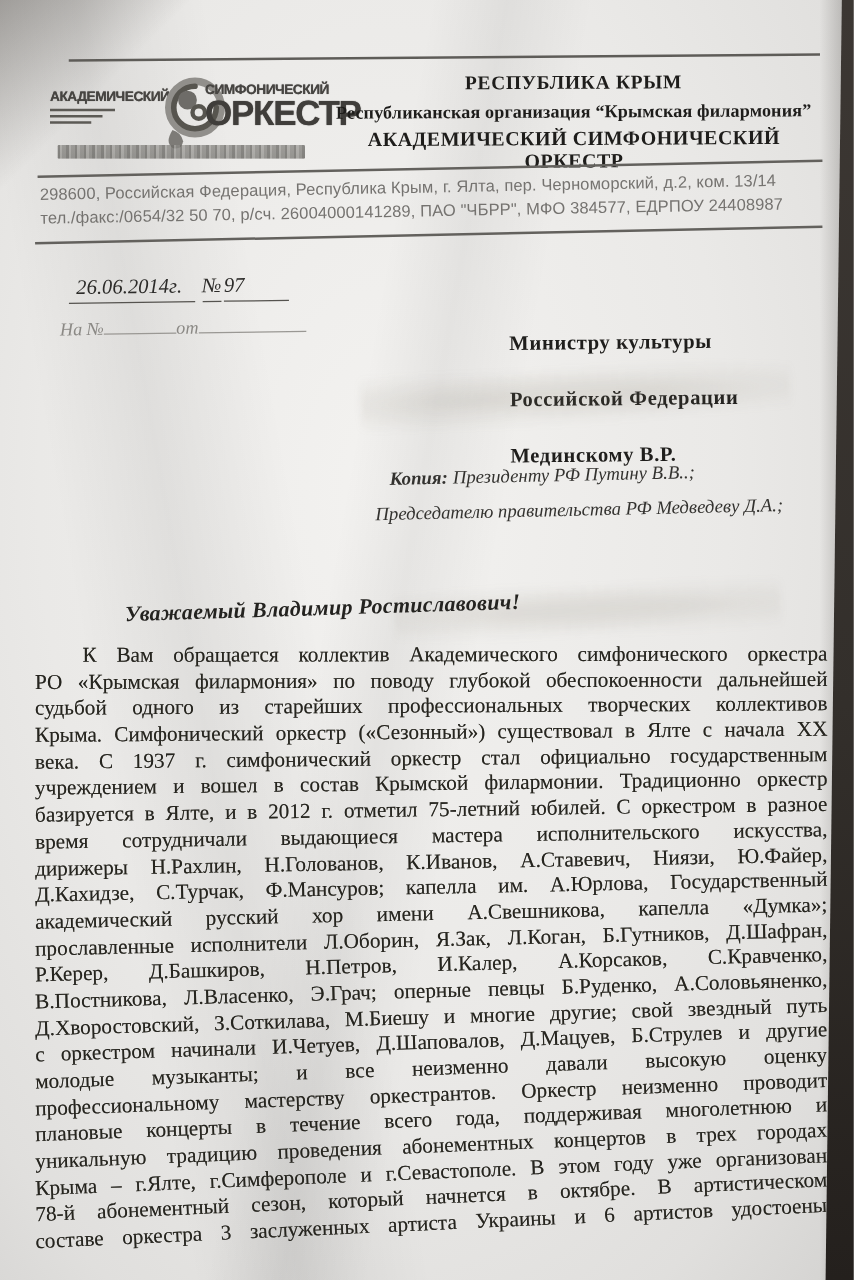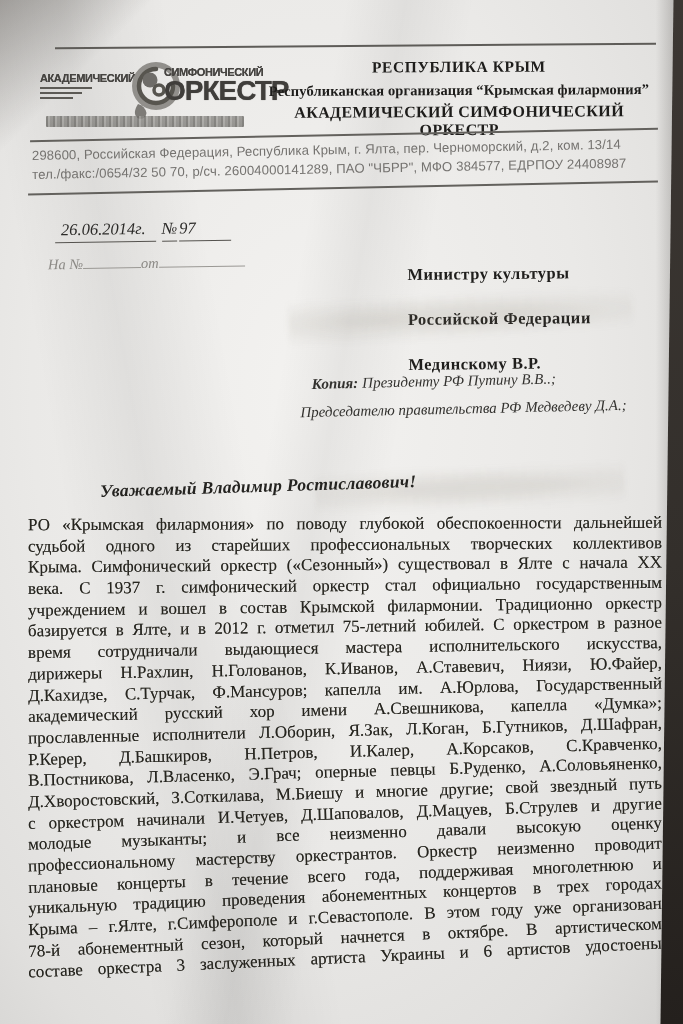--- a/index.html
+++ b/index.html
@@ -137,20 +137,21 @@
       <div class="l1"><span class="lbl">Копия:</span><span>Президенту РФ  Путину В.В..;</span></div>
       <div class="l2">Председателю правительства РФ Медведеву Д.А.;</div>
     </div>
 
     <div class="abs ghost-a"></div>
     <div class="abs ghost-b"></div>
 
     <div class="abs salutation">Уважаемый Владимир Ростиславович!</div>
 
     <div class="abs body-text">
+        <div class="body-line indent" style="transform: rotate(-0.1deg);">К Вам обращается коллектив Академического симфонического оркестра</div>
         <div class="body-line" style="transform: rotate(-0.22deg);">РО «Крымская филармония» по поводу глубокой обеспокоенности дальнейшей</div>
         <div class="body-line" style="transform: rotate(-0.33deg);">судьбой одного из старейших профессиональных творческих коллективов</div>
         <div class="body-line" style="transform: rotate(-0.45deg);">Крыма. Симфонический оркестр («Сезонный») существовал в Ялте с начала XX</div>
         <div class="body-line" style="transform: rotate(-0.56deg);">века. С 1937 г. симфонический оркестр стал официально государственным</div>
         <div class="body-line" style="transform: rotate(-0.68deg);">учреждением и вошел в состав Крымской филармонии. Традиционно оркестр</div>
         <div class="body-line" style="transform: rotate(-0.79deg);">базируется в Ялте, и в 2012 г. отметил 75-летний юбилей. С оркестром в разное</div>
         <div class="body-line" style="transform: rotate(-0.91deg);">время сотрудничали выдающиеся мастера исполнительского искусства,</div>
         <div class="body-line" style="transform: rotate(-1.02deg);">дирижеры Н.Рахлин, Н.Голованов, К.Иванов, А.Ставевич, Ниязи, Ю.Файер,</div>
         <div class="body-line" style="transform: rotate(-1.14deg);">Д.Кахидзе, С.Турчак, Ф.Мансуров; капелла им. А.Юрлова, Государственный</div>
         <div class="body-line" style="transform: rotate(-1.25deg);">академический русский хор имени А.Свешникова, капелла «Думка»;</div>

